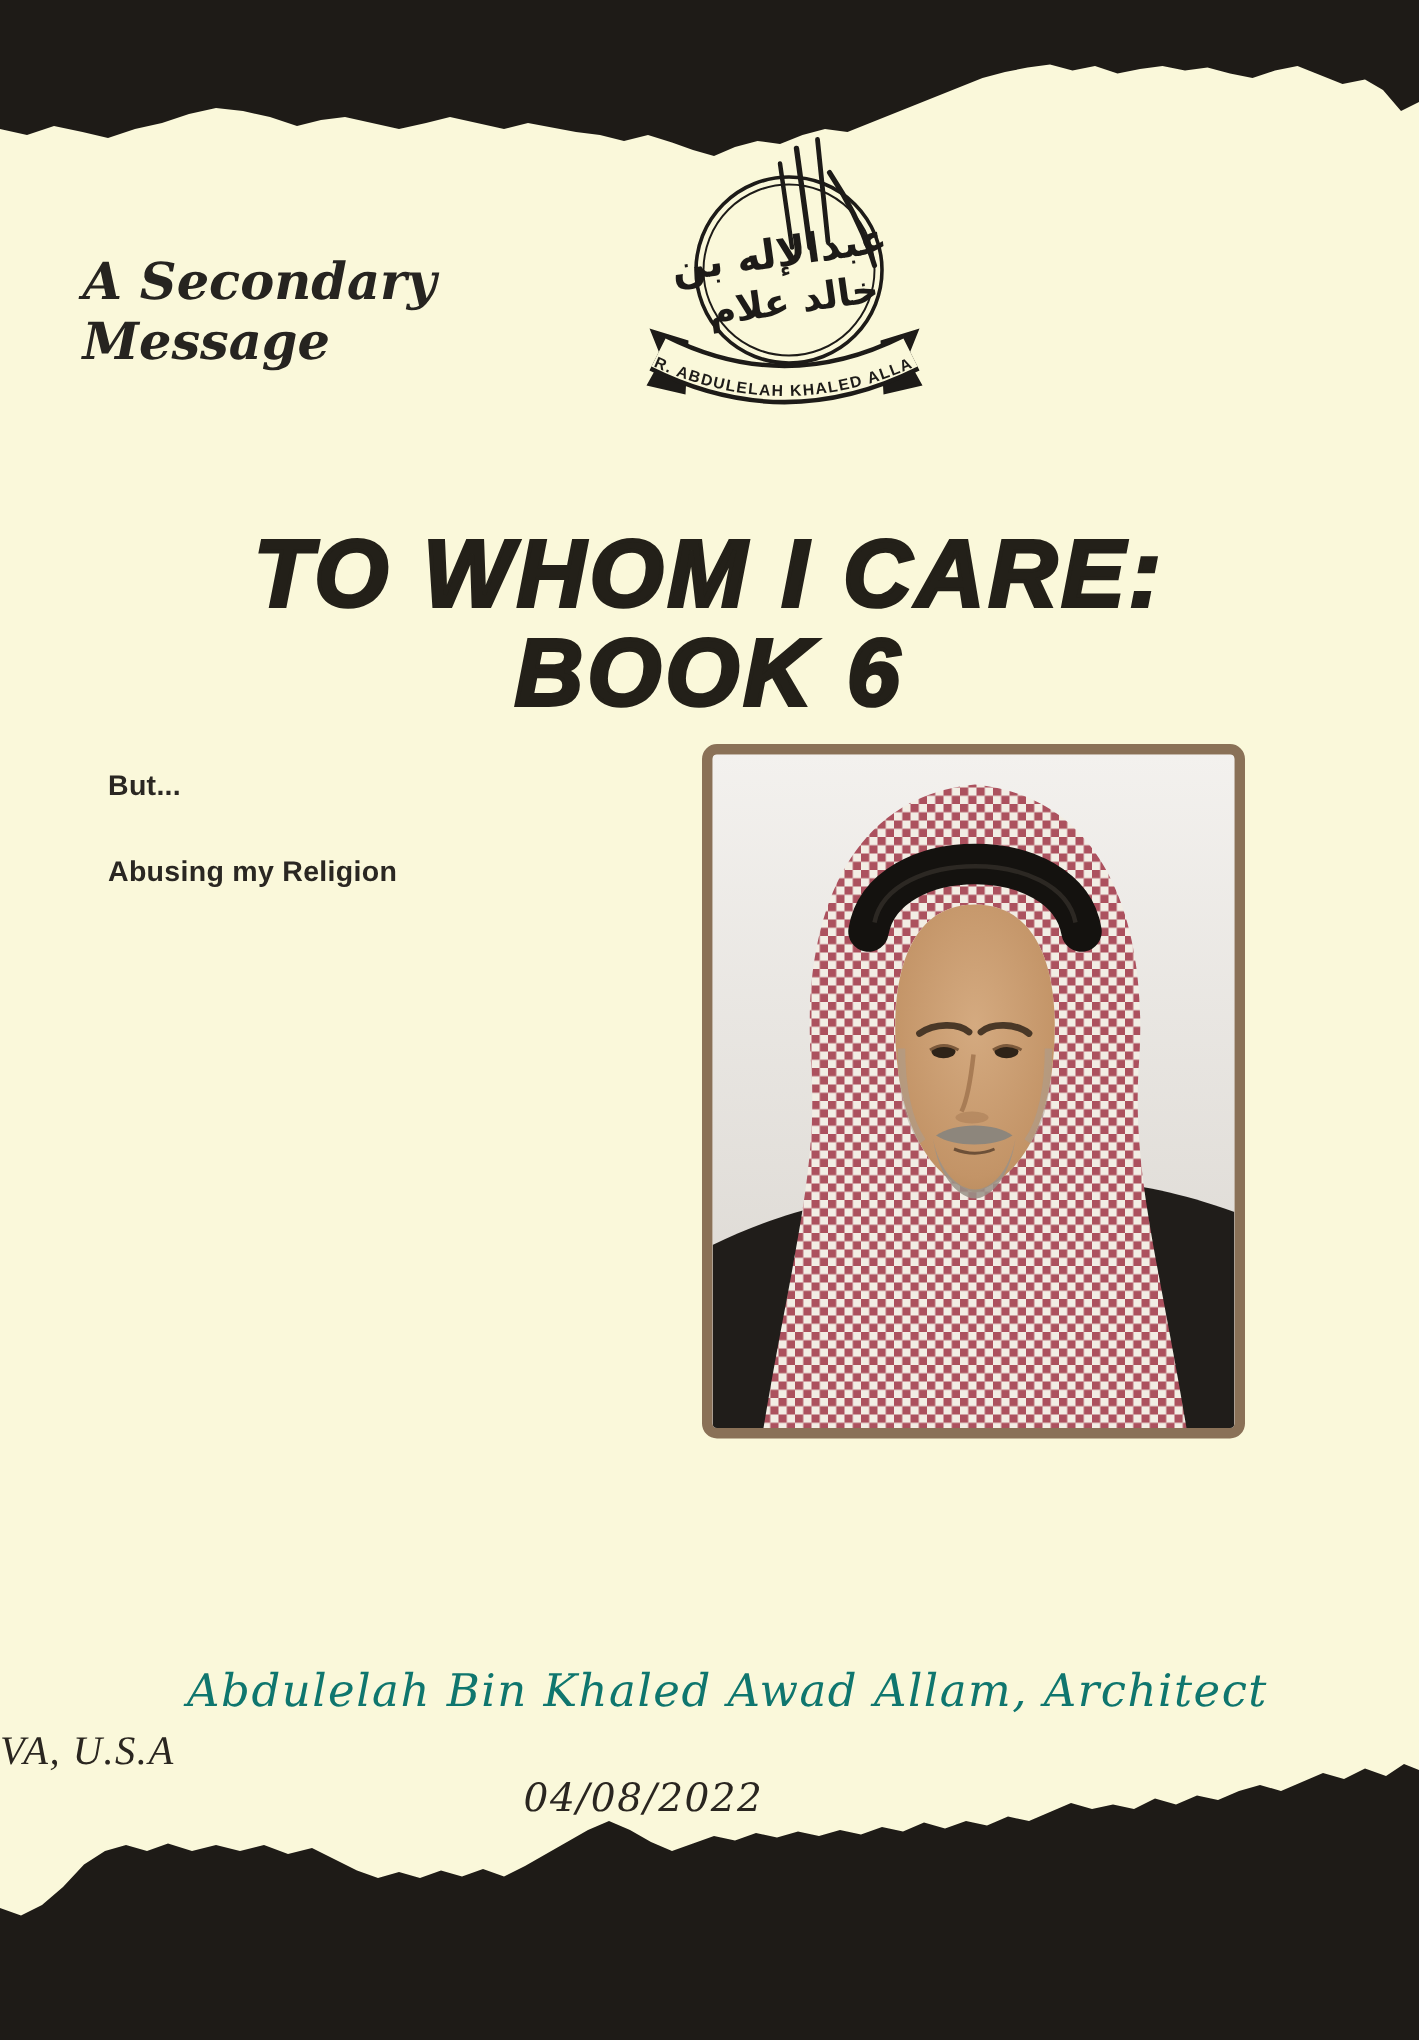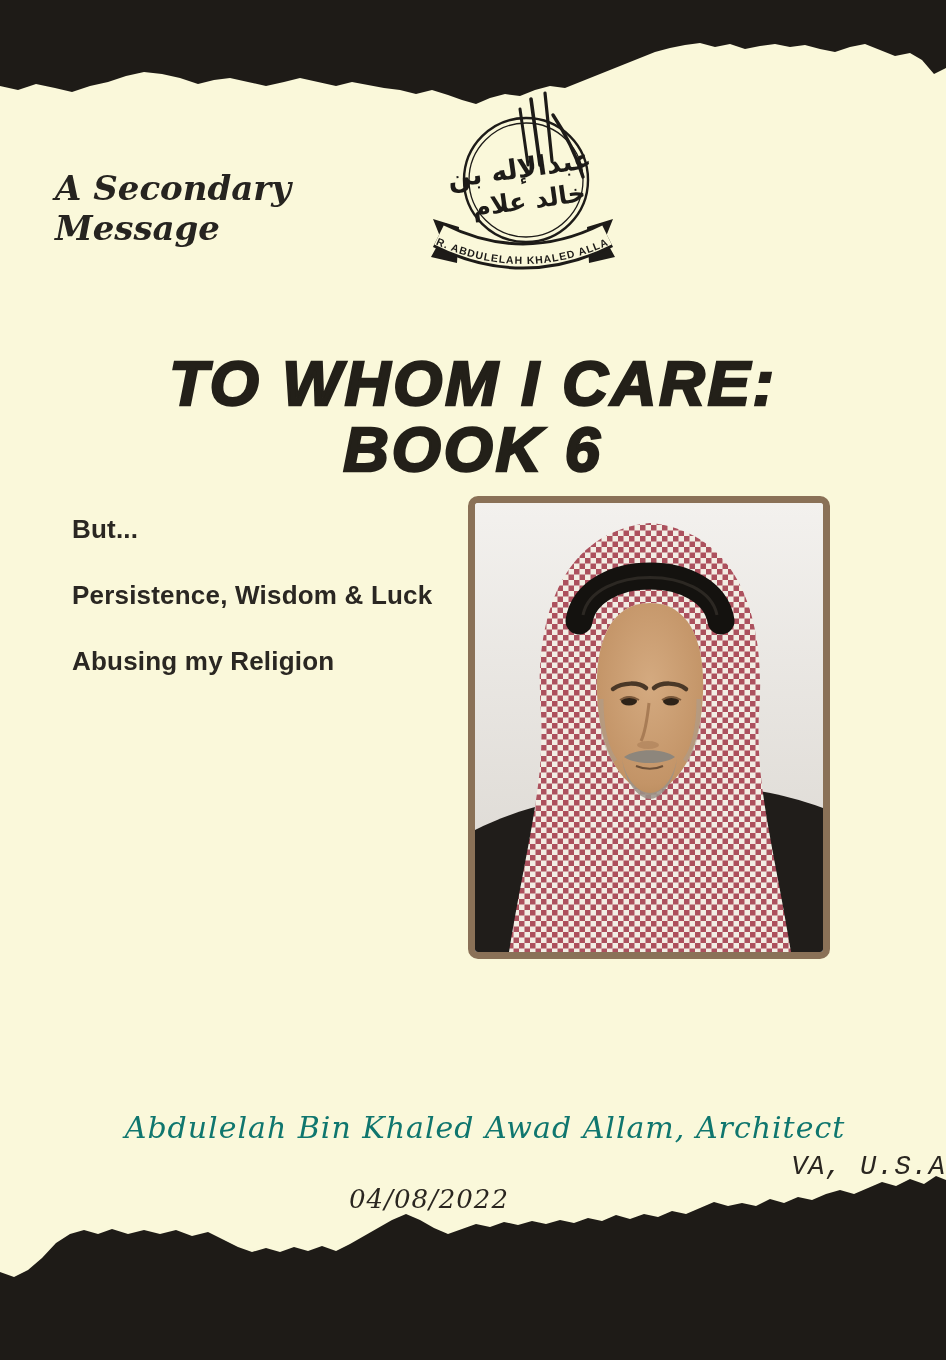--- a/index.html
+++ b/index.html
@@ -24,41 +24,41 @@
     left:0;top:334px;width:946px;text-align:center;
     font-family:"Liberation Sans",sans-serif;font-weight:bold;font-style:italic;
     color:#232019;line-height:66px;letter-spacing:3px;margin-top:16px;
   }
   .title-line{font-size:63px;-webkit-text-stroke:2.6px #232019;}
   .topics{
     left:72px;top:514px;width:400px;
   }
   .topic{
     font-family:"Liberation Sans",sans-serif;font-weight:bold;
-    font-size:26px;color:#2a2722;margin-bottom:35px;letter-spacing:0.2px;
+    font-size:19px;color:#2a2722;margin-bottom:35px;letter-spacing:0.2px;
   }
   .photo-frame{
     left:468px;top:496px;width:362px;height:463px;box-sizing:border-box;
     border:7px solid #8a7157;border-radius:10px;overflow:hidden;
     box-shadow:inset 0 0 0 2px rgba(255,255,248,.55);
     background:#eceae5;
   }
   .slogan{
     left:0;top:1004px;width:946px;text-align:center;
     font-family:"DejaVu Serif",serif;font-style:italic;font-weight:bold;
     font-size:47px;letter-spacing:-1px;color:#23201a;
   }
   .author{
     left:0;top:1110px;width:946px;text-align:center;
     font-family:"DejaVu Serif",serif;font-style:italic;
     font-size:30px;letter-spacing:1px;color:#0f766e;padding-left:12px;
   }
   .location{
-    left:0;top:1152px;width:946px;text-align:right;
-    font-family:Liberation Mono, monospace;font-style:italic;
+    left:0;top:1152px;width:946px;text-align:left;
+    font-family:Liberation Serif, serif;font-style:italic;
     font-size:27px;letter-spacing:1px;color:#2a2620;
   }
   .date2022{
     left:0;top:1184px;width:858px;text-align:center;
     font-family:"DejaVu Serif",serif;font-style:italic;
     font-size:26px;letter-spacing:1px;color:#2a2620;
   }
   .arabic-text{font-family:"DejaVu Sans",sans-serif;}
 </style>
 </head>
@@ -102,21 +102,20 @@
     </g>
   </svg>
 
   <div class="abs title-block">
     <div class="title-line">TO WHOM I CARE:</div>
     <div class="title-line">BOOK 6</div>
   </div>
 
   <div class="abs topics">
     <div class="topic">But...</div>
-    <div class="topic">Persistence, Wisdom &amp; Luck</div>
     <div class="topic">Abusing my Religion</div>
   </div>
 
   <div class="abs photo-frame">
     <svg width="348" height="449" viewBox="0 0 348 449">
       <defs>
         <linearGradient id="bgfade" x1="0" y1="0" x2="0" y2="1">
           <stop offset="0" stop-color="#f3f1ee"></stop>
           <stop offset="1" stop-color="#d9d5cf"></stop>
         </linearGradient>

